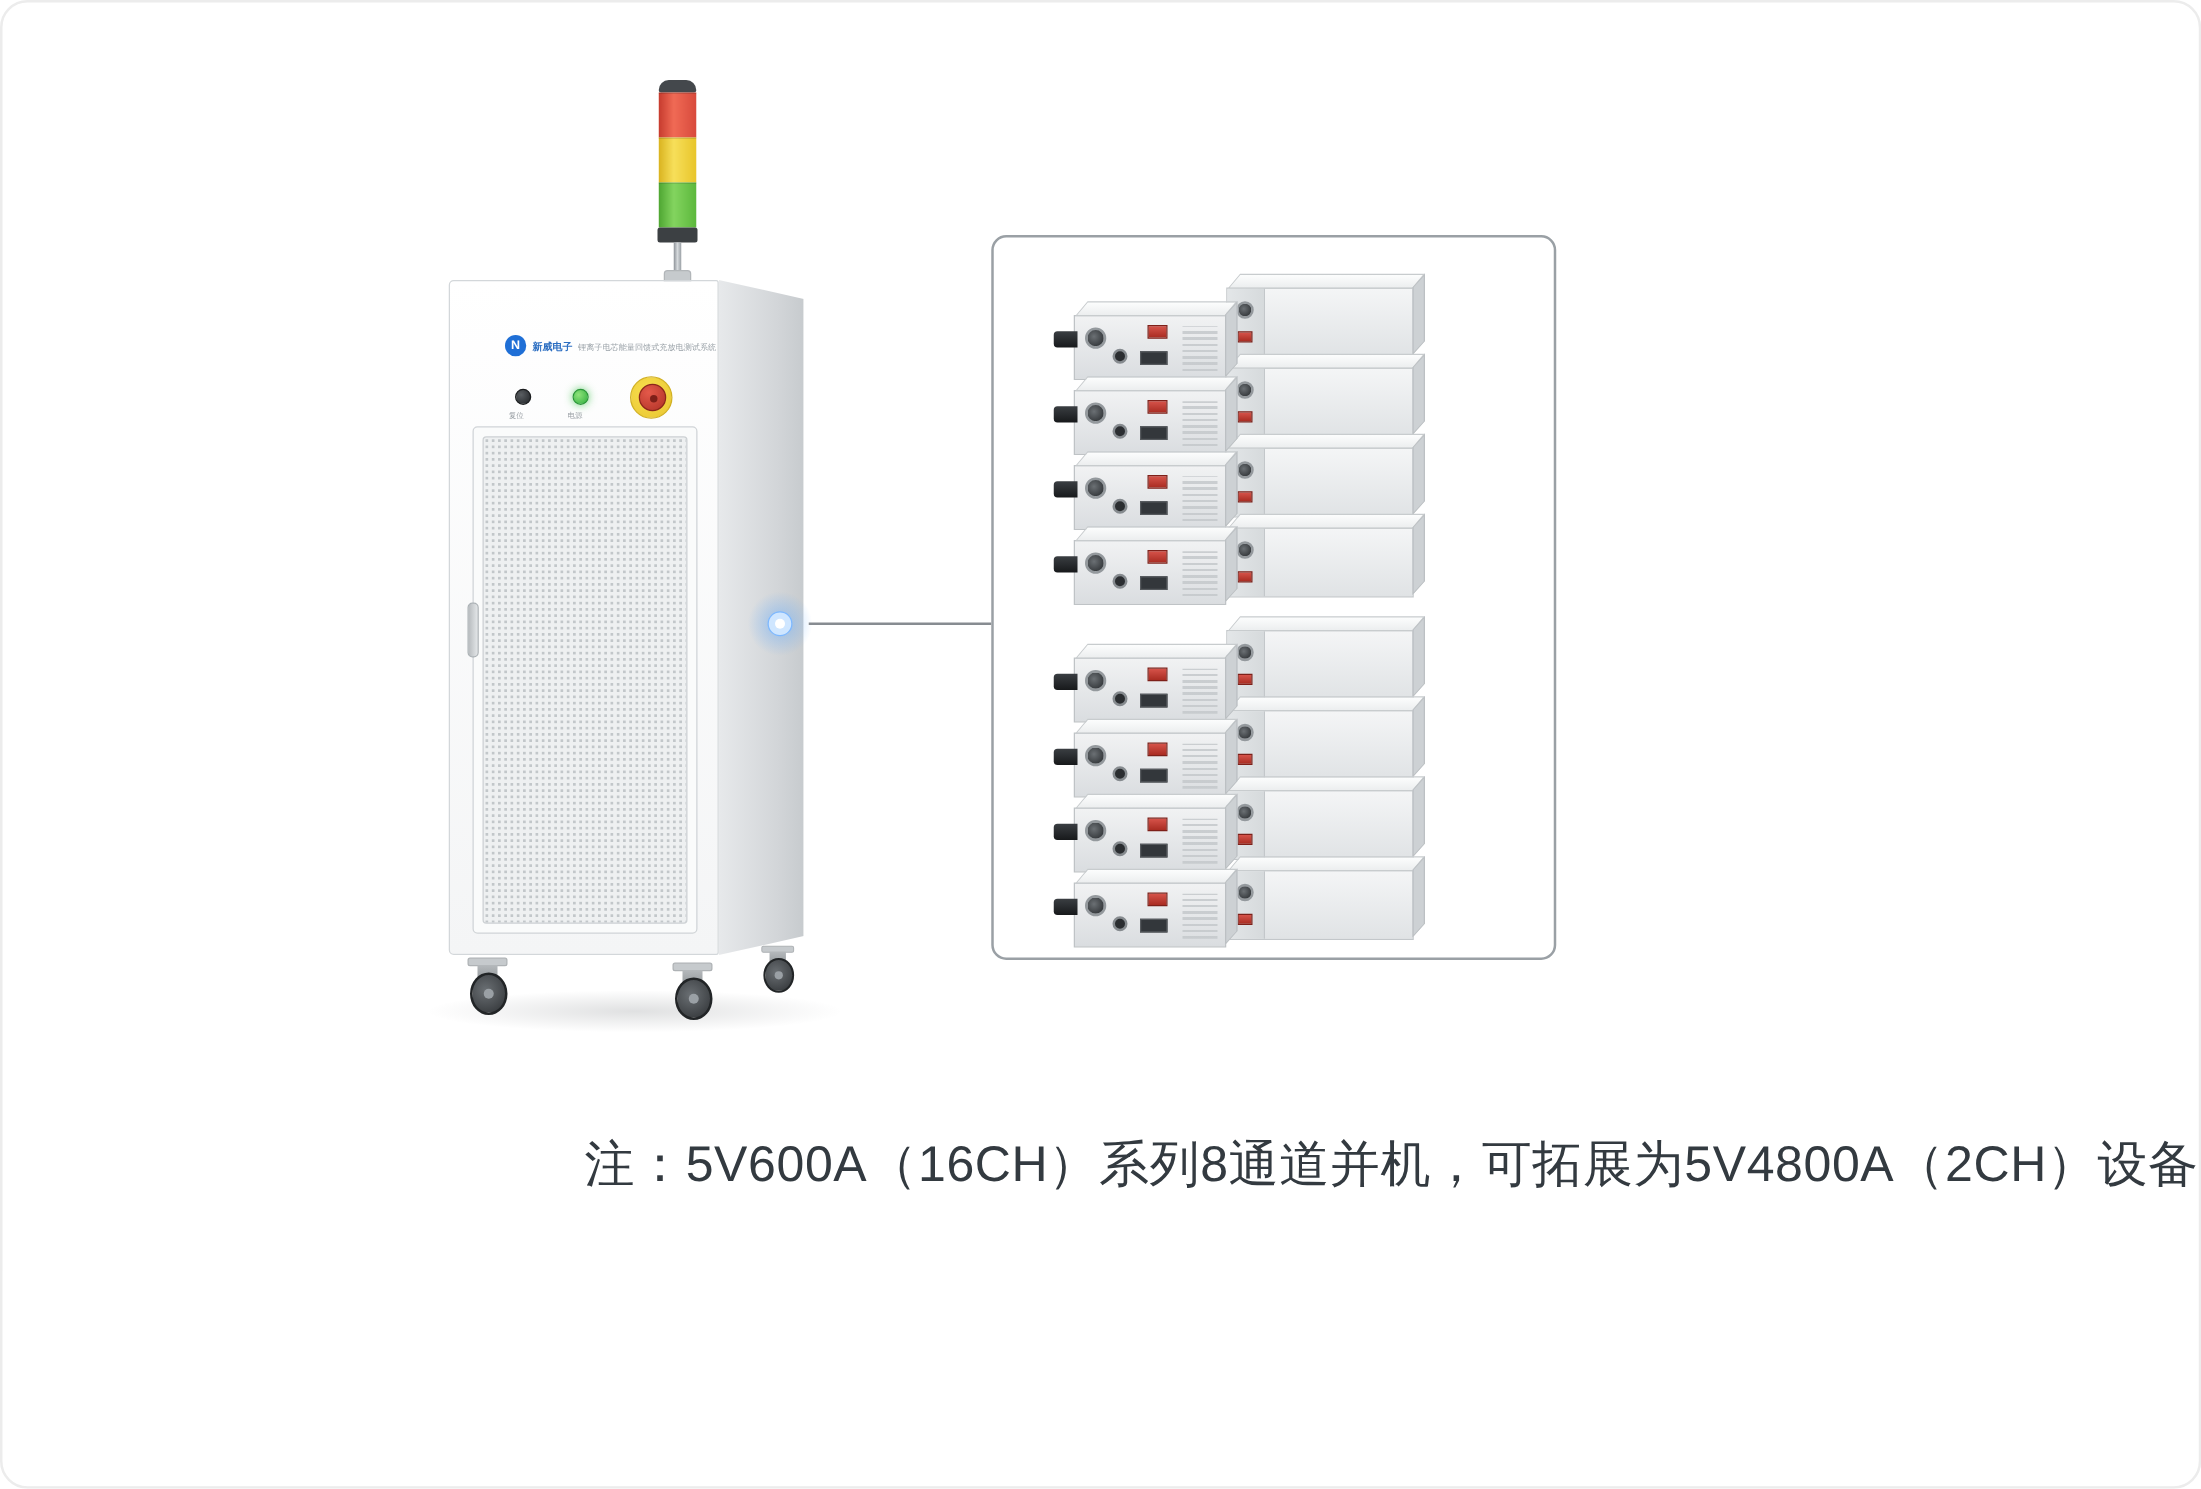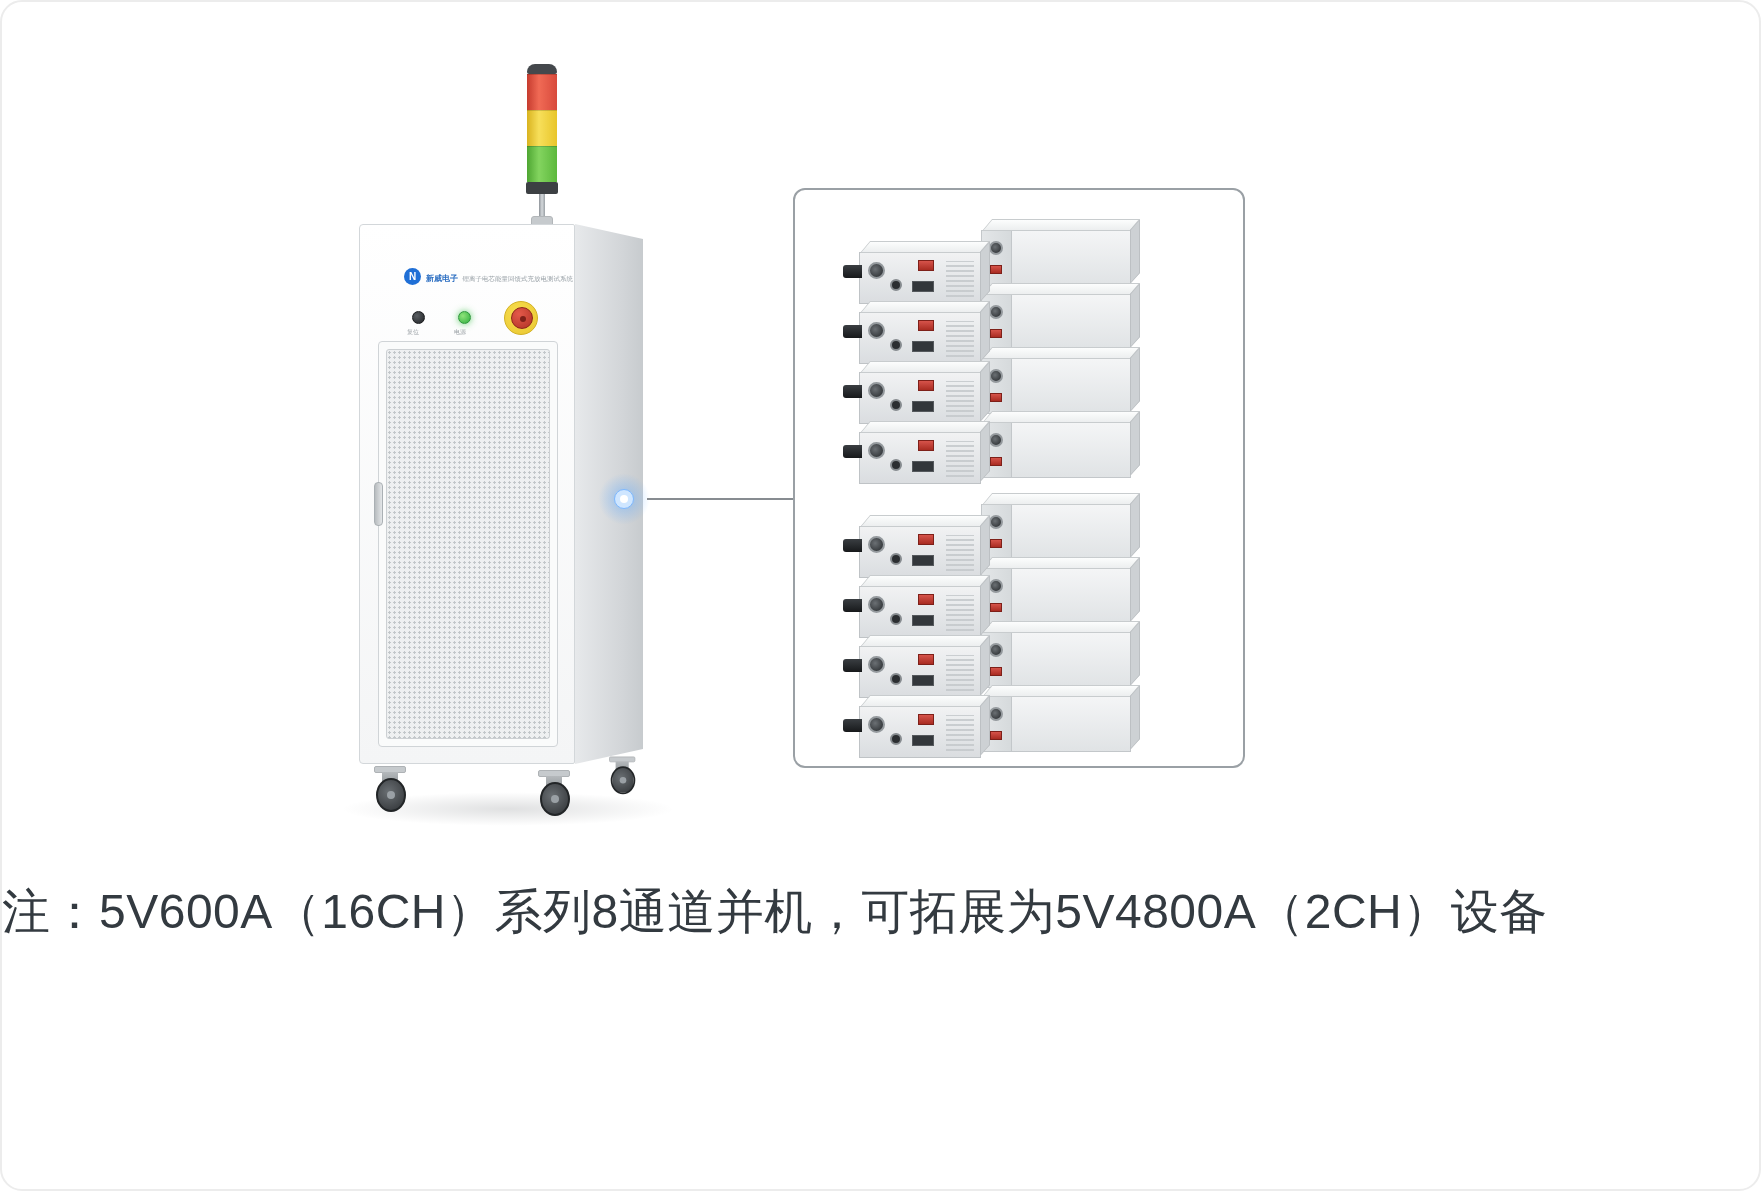--- a/index.html
+++ b/index.html
@@ -111,22 +111,22 @@
     background:linear-gradient(#d6534a,#a92c22); border:1px solid #7e2019; }
   .m-disp { left:52px; top:28px; width:22px; height:11px; background:#33373b; border:1px solid #55595d; }
   .m-vent { left:86px; top:8px; width:28px; height:36px;
     background:repeating-linear-gradient(0deg,#c4c8cb 0 2px, transparent 2px 5px); opacity:.85; }
   .module.side .m-face { left:0; top:0; width:30px; height:100%;
     background:linear-gradient(90deg,#e3e6e8,#d6dadc); border-right:1px solid #c3c7ca; }
   .module.side .m-c1 { left:7px; top:10px; width:14px; height:14px; }
   .module.side .m-red { left:8px; top:34px; width:12px; height:9px; }
 
   
-  .caption { left:0; top:878px; width:100%; text-align:left;
-    font-size:48px; font-weight:500; color:#333a40; letter-spacing:.5px; }
+  .caption { left:0; top:902px; width:100%; text-align:right;
+    font-size:40px; font-weight:500; color:#333a40; letter-spacing:.5px; }
 </style>
 </head>
 <body>
 
 <div class="page">
 
   <div class="tower">
     <div class="t-cap"></div>
     <div class="t-red"></div>
     <div class="t-yellow"></div>

